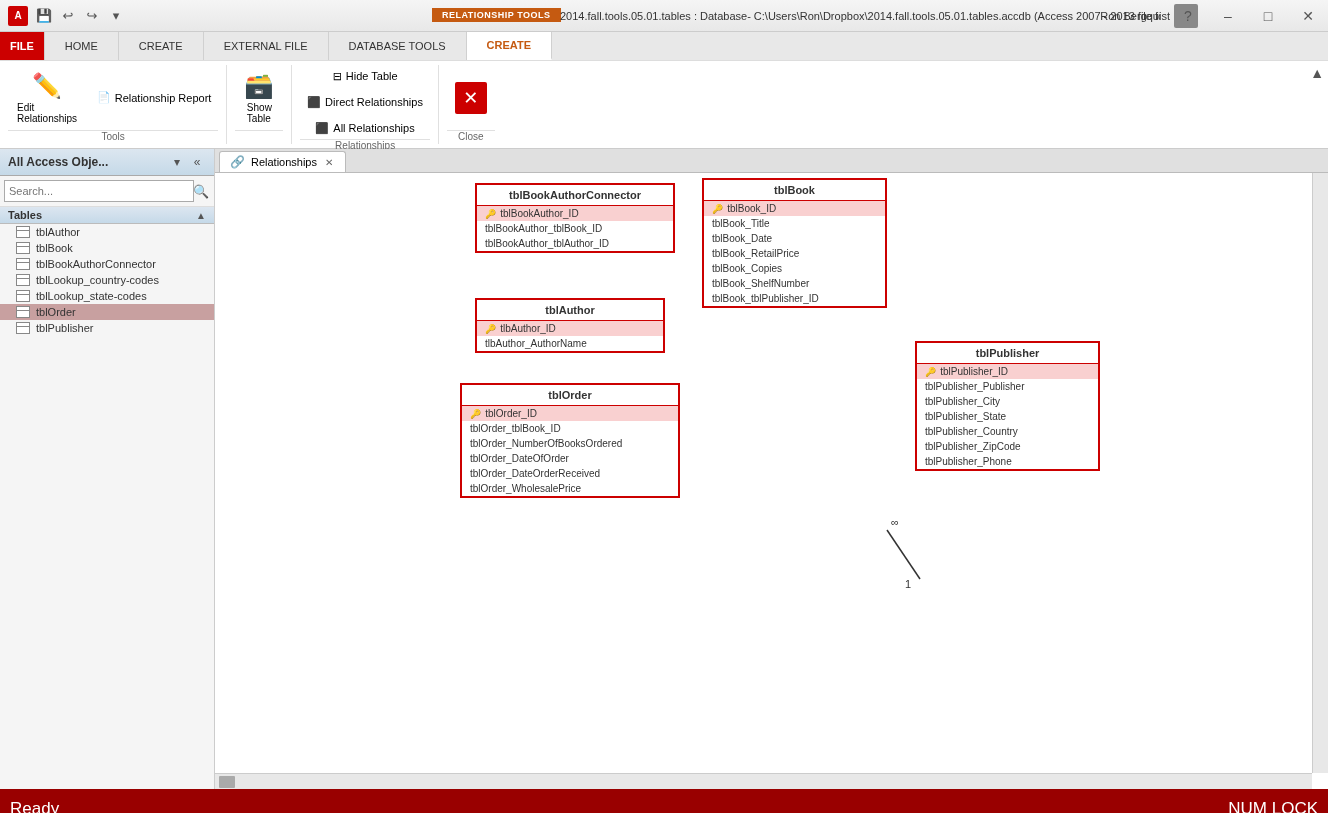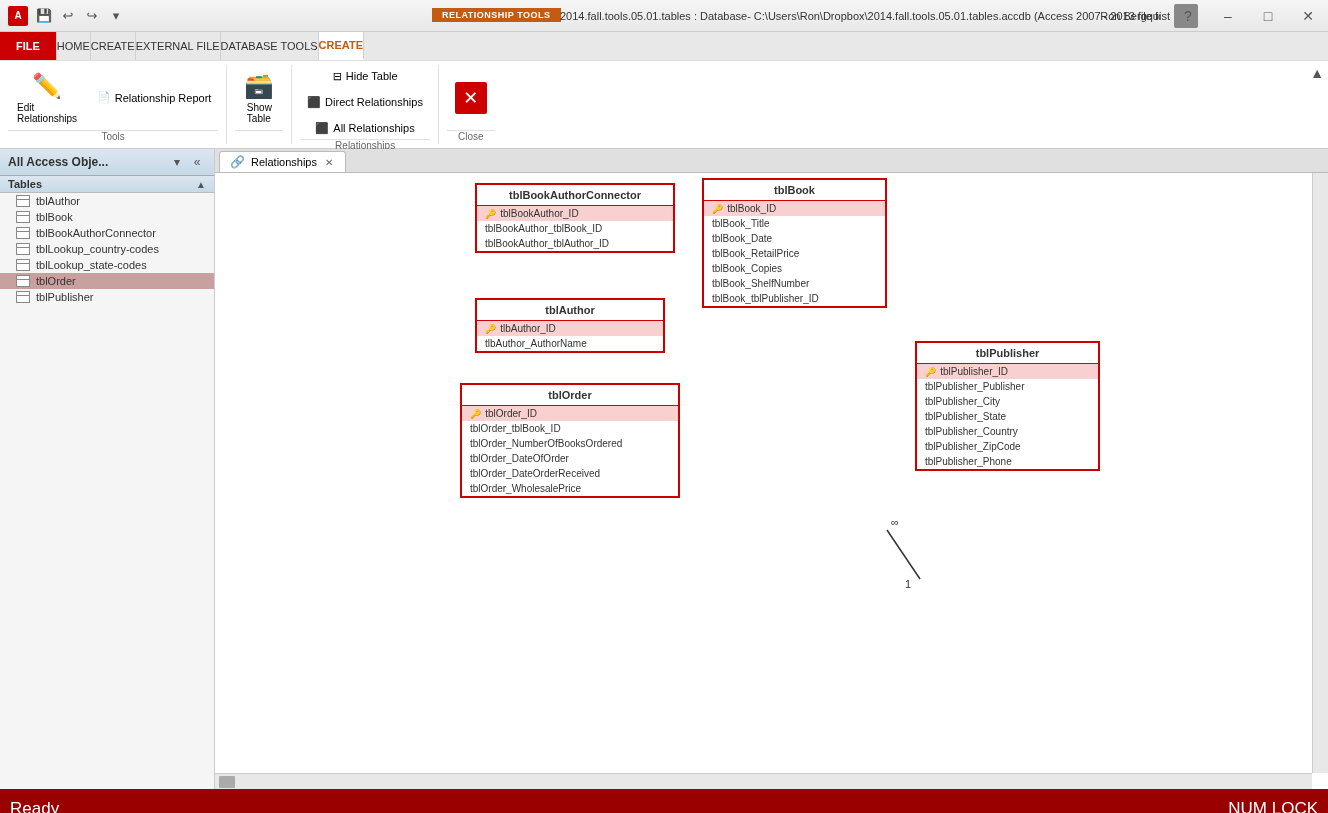--- a/index.html
+++ b/index.html
@@ -83,33 +83,33 @@
     #ribbon {
       background: #f5f5f5;
       border-bottom: 1px solid #ccc;
     }
     #ribbon-tabs {
       display: flex;
       height: 28px;
       background: #e8e8e8;
     }
     .ribbon-tab {
-      padding: 0 0;
+      padding: 0 20px;
       display: flex; align-items: center;
       font-size: 11px;
       font-weight: 500;
       cursor: pointer;
       color: #333;
       border-right: 1px solid #d0d0d0;
     }
     .ribbon-tab.file-tab {
       background: #c00;
       color: white;
       font-weight: bold;
-      padding: 0 16px;
+      padding: 0 10px;
     }
     .ribbon-tab.active-design {
       background: white;
       color: #c55a11;
       border-bottom: 2px solid white;
       font-weight: bold;
     }
     #ribbon-content {
       display: flex;
       padding: 4px 0;
@@ -489,20 +489,24 @@
 <div id="main-layout">
 
   <div id="nav-pane">
     <div id="nav-header">
       <span class="nav-title">All Access Obje...</span>
       <div class="nav-icons">
         <button class="nav-icon-btn">▾</button>
         <button class="nav-icon-btn">«</button>
       </div>
     </div>
+    <div id="nav-search">
+      <input type="text" placeholder="Search..." style="">
+      <button class="search-icon-btn">🔍</button>
+    </div>
     <div id="nav-section">
       <span class="section-label">Tables</span>
       <span class="collapse-arrow">▲</span>
     </div>
     <div id="nav-items">
       <div class="nav-item">
         <span class="table-icon"></span>
         <span>tblAuthor</span>
       </div>
       <div class="nav-item">

